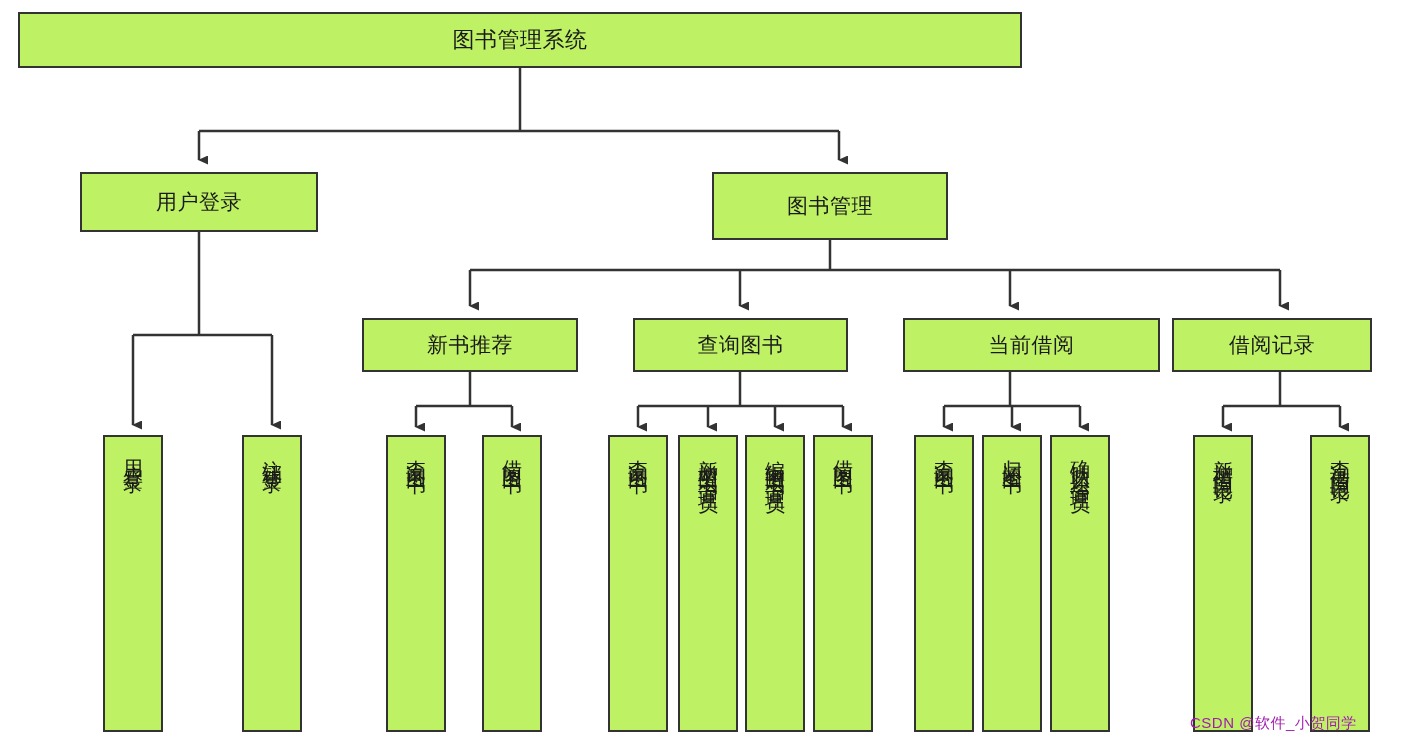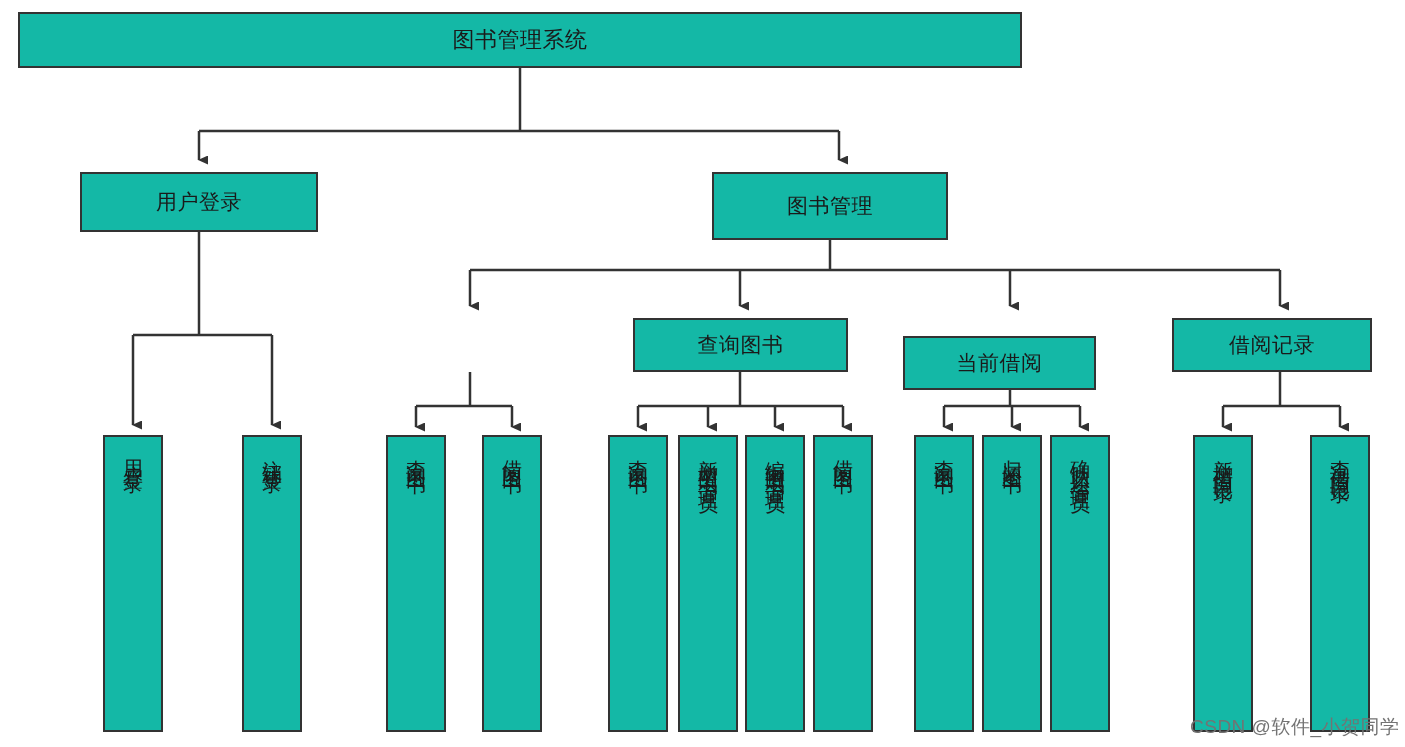--- a/index.html
+++ b/index.html
@@ -22,21 +22,21 @@
     position: absolute;
     left: 0;
     top: 0;
     width: 1405px;
     height: 747px;
     pointer-events: none;
   }
   .node {
     position: absolute;
     box-sizing: border-box;
-    background: #14b8a6;
+    background: #bef264;
     border: 2px solid #333333;
     display: flex;
     align-items: center;
     justify-content: center;
     color: #1a1a1a;
   }
   .node.horiz {
     font-size: 21px;
     letter-spacing: 0.5px;
     line-height: 1.2;
@@ -54,22 +54,22 @@
     writing-mode: vertical-rl;
     text-orientation: upright;
     font-size: 20px;
     line-height: 1.05;
     letter-spacing: 5px;
     color: #1a1a1a;
     white-space: nowrap;
   }
   .watermark {
     position: absolute;
-    font-size: 19px;
-    color: #737373;
+    font-size: 15px;
+    color: #a21caf;
     white-space: nowrap;
     letter-spacing: 0.5px;
   }
 </style>
 </head>
 <body>
 
 <div id="diagram-root">
 
   <svg id="edge-layer" width="1405" height="747" viewBox="0 0 1405 747">
@@ -126,24 +126,27 @@
     <span>图书管理系统</span>
   </div>
 
   <div class="node horiz" style="left:80px; top:172px; width:238px; height:60px;">
     <span>用户登录</span>
   </div>
   <div class="node horiz" style="left:712px; top:172px; width:236px; height:68px;">
     <span>图书管理</span>
   </div>
 
+  <div class="node horiz" style="left:362px; top:318px; width:216px; height:54px;">
+    <span>新书推荐</span>
+  </div>
   <div class="node horiz" style="left:633px; top:318px; width:215px; height:54px;">
     <span>查询图书</span>
   </div>
-  <div class="node horiz" style="left:903px; top:336px; width:193px; height:54px;text-align:right;">
+  <div class="node horiz" style="left:903px; top:318px; width:257px; height:54px;text-align:right;">
     <span>当前借阅</span>
   </div>
   <div class="node horiz" style="left:1172px; top:318px; width:200px; height:54px;">
     <span>借阅记录</span>
   </div>
 
   <div class="node leaf" style="left:103px; top:435px; width:60px; height:297px;">
     <span class="vtext">用户登录</span>
   </div>
   <div class="node leaf" style="left:242px; top:435px; width:60px; height:297px;">

